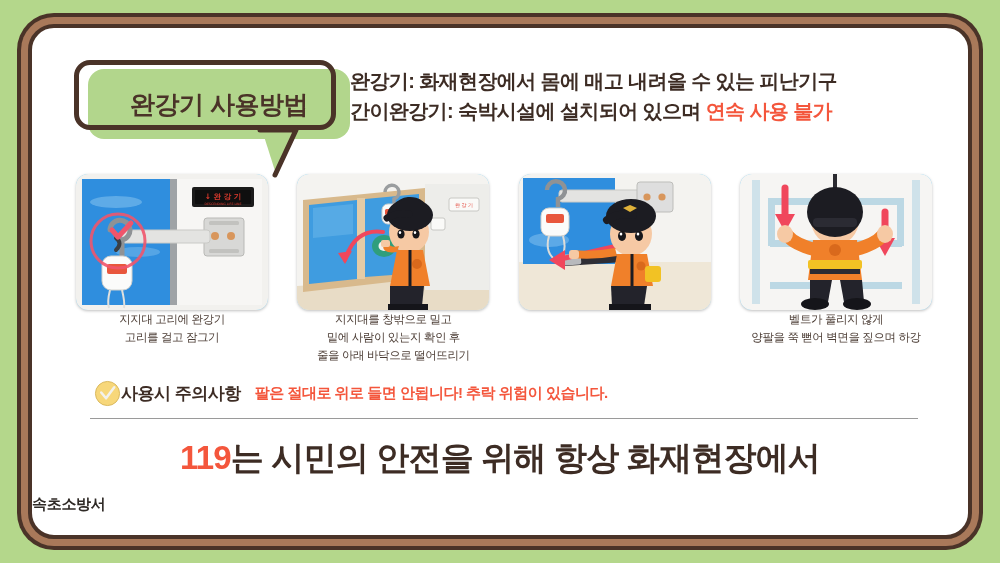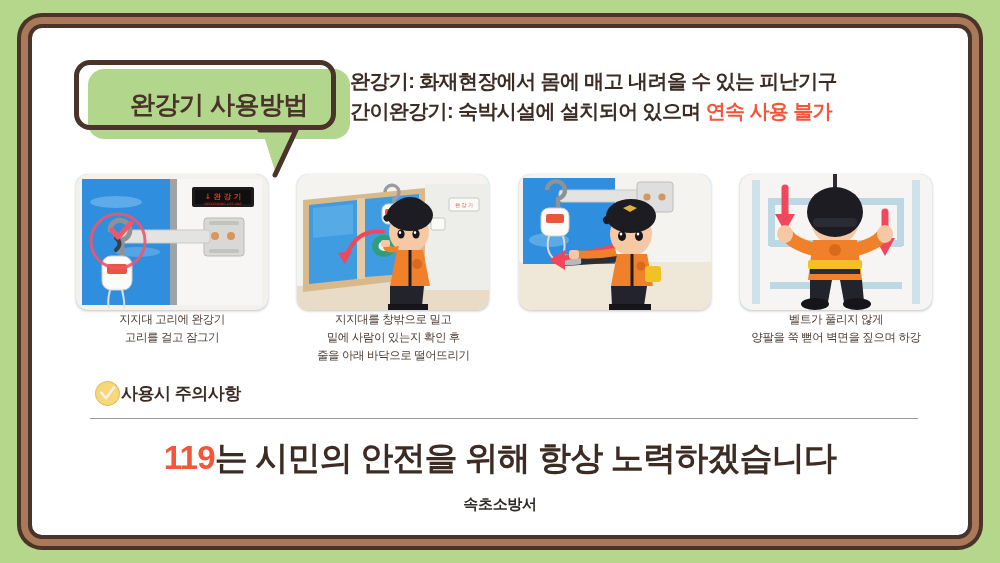--- a/index.html
+++ b/index.html
@@ -16,21 +16,21 @@
 
   
   .poster-frame {
     position: absolute;
     left: 28px;
     top: 24px;
     width: 944px;
     height: 515px;
     background: #ffffff;
     border: 4px solid #4a3328;
-    border-radius: 14px;
+    border-radius: 26px;
     box-shadow: 0 0 0 7px #a9795a, 0 0 0 11px #4a3328;
   }
   .poster-inner {
     position: absolute;
     inset: 0;
     border-radius: 22px;
     overflow: hidden;
   }
 
   
@@ -167,21 +167,20 @@
     font-weight: bold;
     color: #3d2c24;
     letter-spacing: -0.8px;
     white-space: nowrap;
   }
   .slogan-119 { color: #f4563c; }
   .footer-org {
     position: absolute;
     left: 0; right: 0;
     top: 467px;
-    text-align: center;
     font-size: 15px;
     font-weight: bold;
     color: #2f2a26;
     letter-spacing: -0.3px;
   }
 </style>
 </head>
 <body>
 
 <div class="poster-frame">
@@ -392,23 +391,24 @@
     </div>
 
   </div>
 
   <div class="caution-row">
     <svg class="check-badge" viewBox="0 0 28 28">
       <circle cx="14" cy="14" r="12.5" fill="#f7d77a" stroke="#d9b75c" stroke-width="1"></circle>
       <path d="M7.5 13 L12.5 19 L21 7.5" fill="none" stroke="#f3f1ec" stroke-width="2.6" stroke-linecap="round" stroke-linejoin="round"></path>
     </svg>
     <span class="caution-title">사용시 주의사항</span>
+    <span class="caution-msg">팔은 절대로 위로 들면 안됩니다! 추락 위험이 있습니다.</span>
   </div>
   <div class="divider"></div>
 
   <div class="slogan">
-    <span class="slogan-119">119</span><span>는 시민의 안전을 위해 항상 노력하겠습니다</span>
+    <span class="slogan-119">119</span><span>는 시민의 안전을 위해 항상 화재현장에서</span>
   </div>
 
   <div class="footer-org">속초소방서</div>
 
  </div>
 </div>
 
 </body></html>

